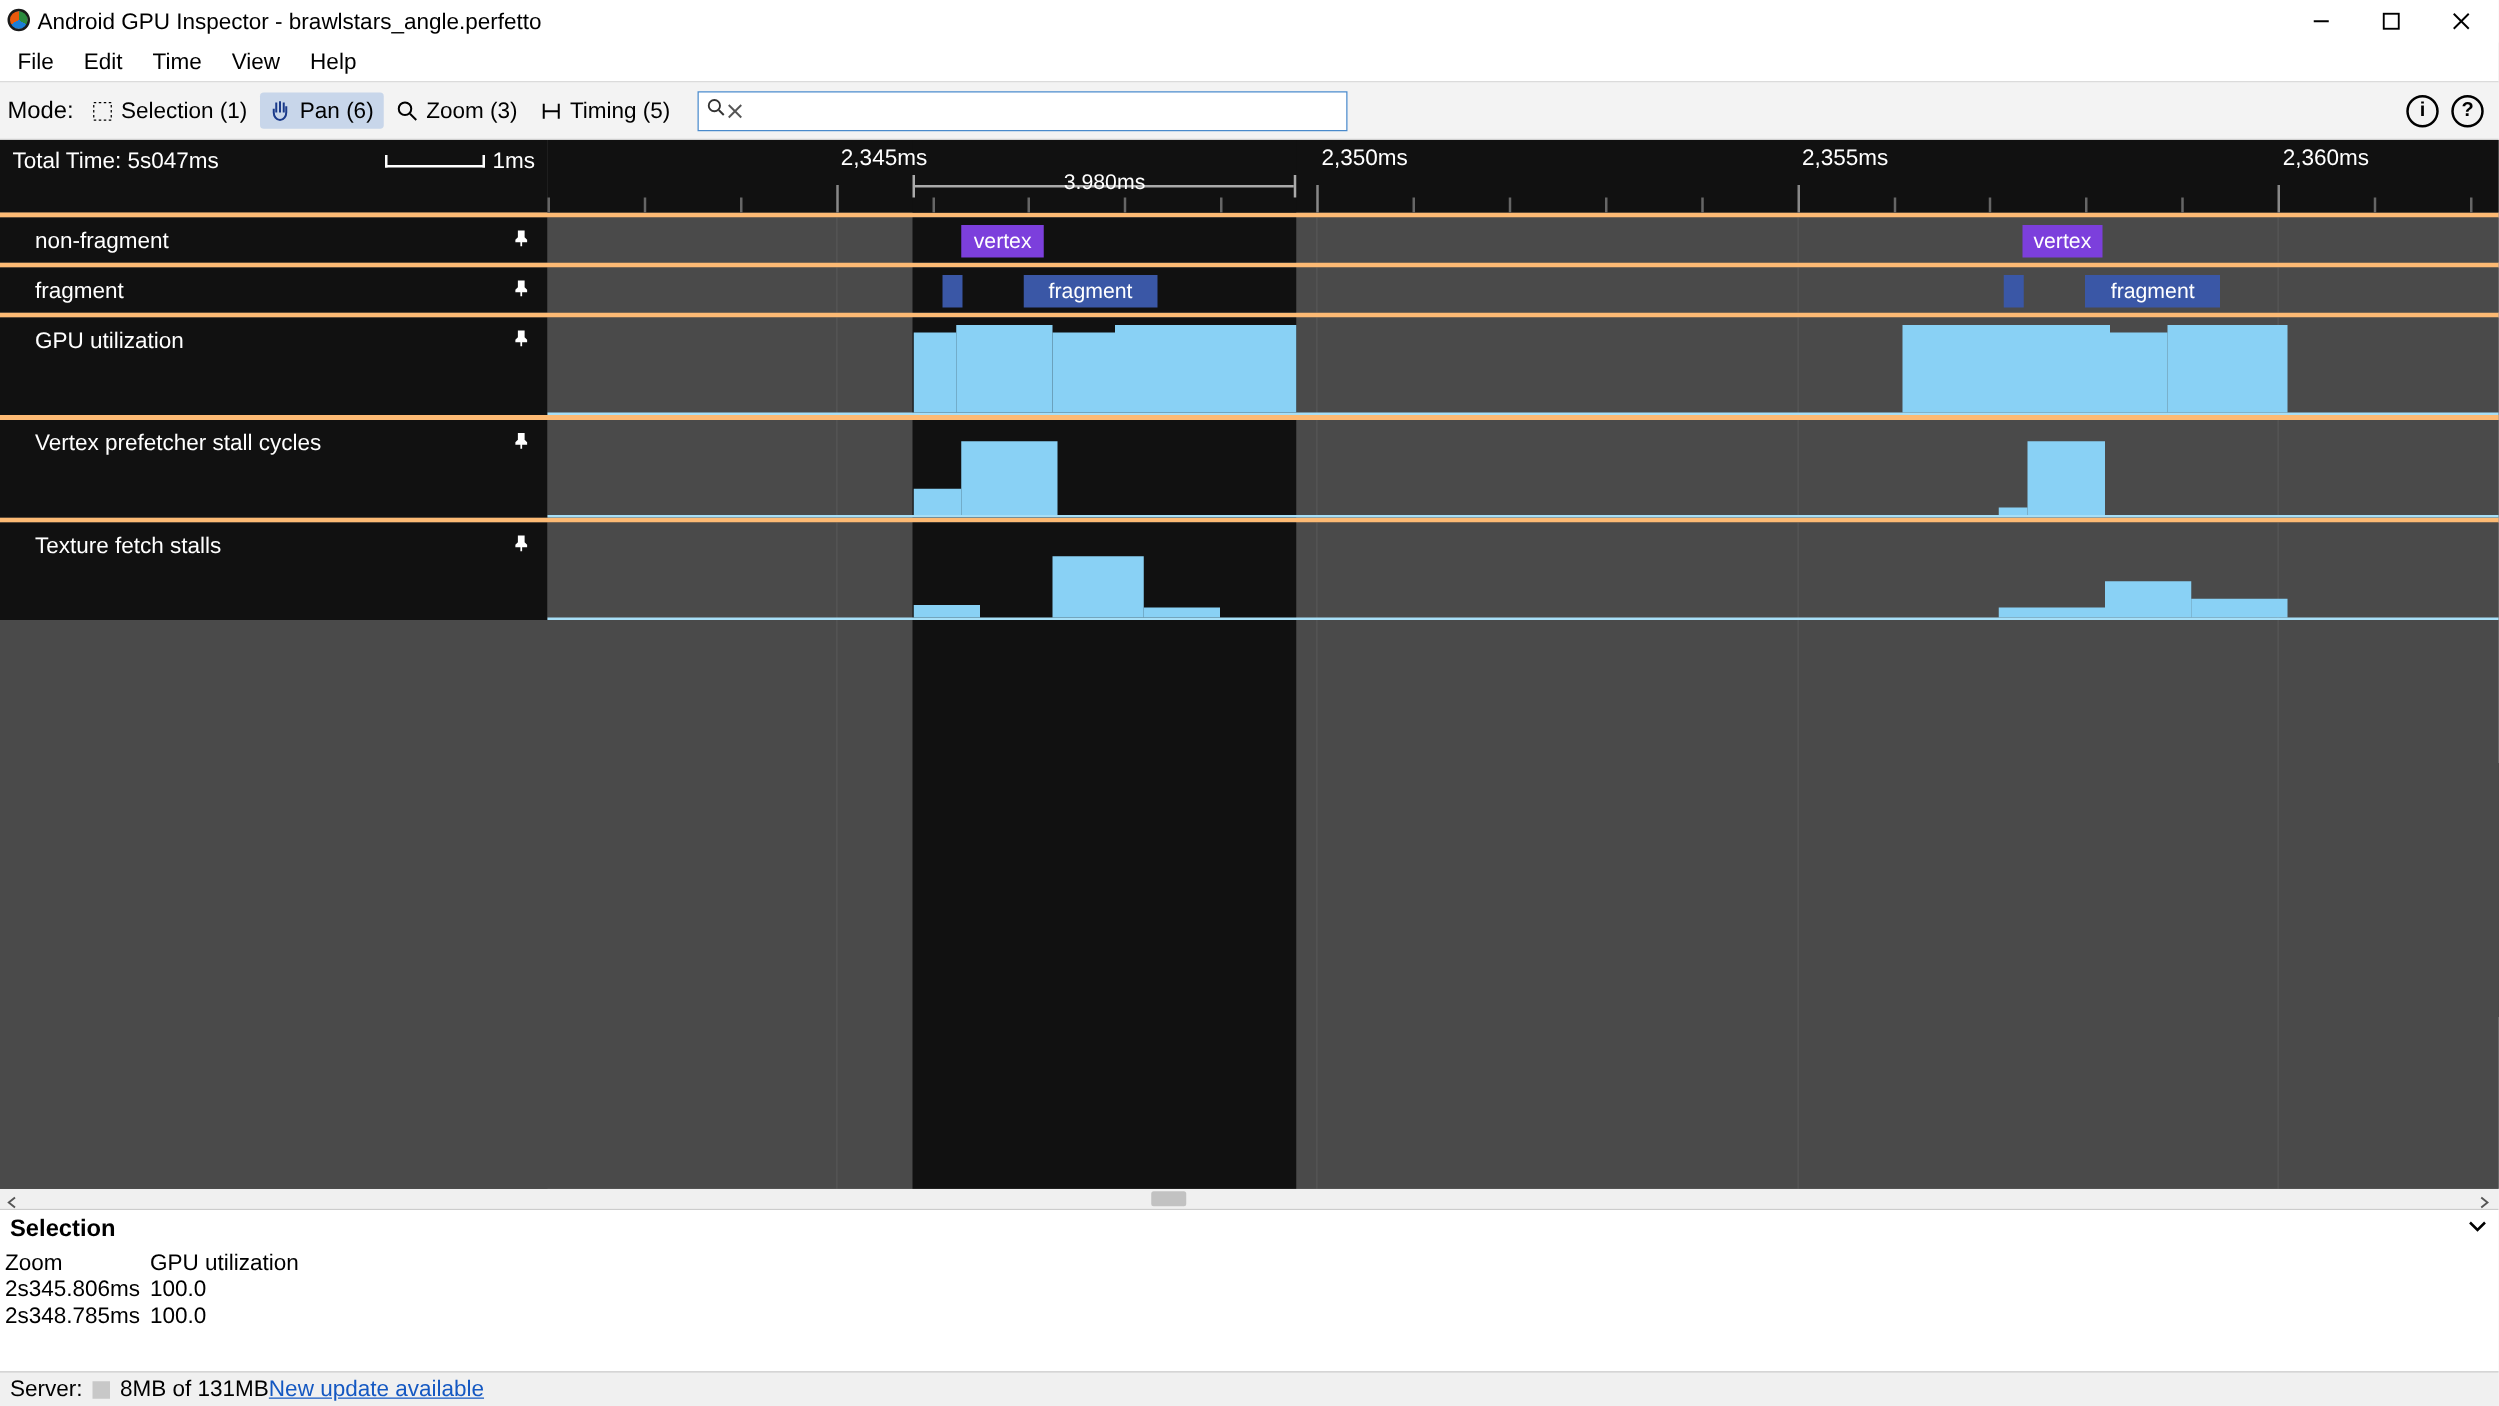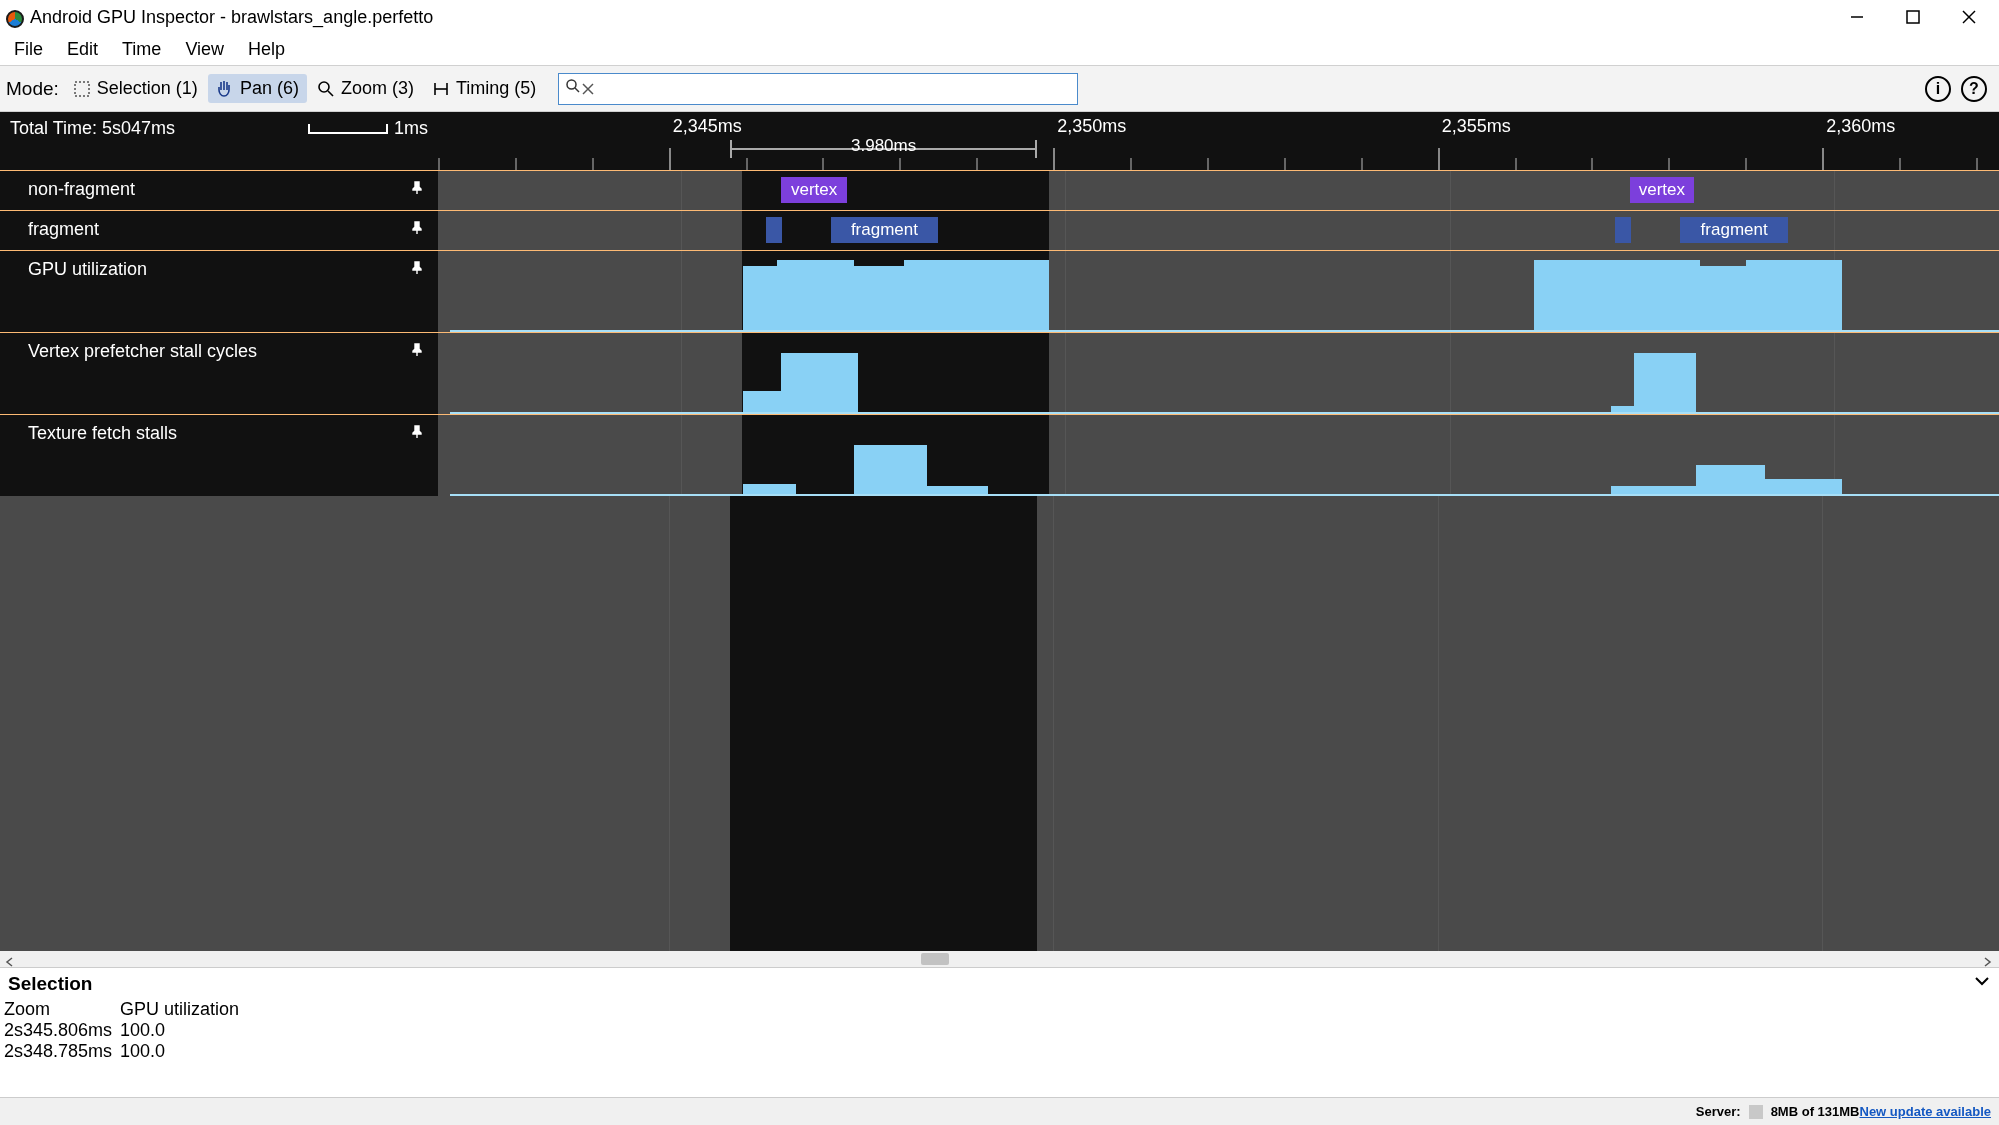--- a/index.html
+++ b/index.html
@@ -1,18 +1,18 @@
 <!DOCTYPE html>
 <html><head>
 <meta charset="utf-8">
 <style>
   * { box-sizing: border-box; margin: 0; padding: 0; }
   html, body { width: 1999px; height: 1125px; font-family: "Segoe UI", Arial, sans-serif; font-size: 18px; overflow: hidden; background:#fff; color:#000; }
   .titlebar { height: 34px; display:flex; align-items:center; justify-content:space-between; padding:0 6px 0 6px; background:#fff; }
-  .titlebar-left { display:flex; align-items:flex-end; gap:6px; }
+  .titlebar-left { display:flex; align-items:flex-start; gap:6px; }
   .app-icon { width:18px; height:18px; border-radius:50%; background: conic-gradient(#2b8a3e 0 120deg,#1c7ed6 120deg 240deg,#e8590c 240deg 360deg); border:2px solid #1a1a1a; }
   .titlebar-title { font-size:18px; }
   .win-controls { display:flex; gap:28px; align-items:center; padding-right:10px; }
   .win-btn { width:28px; height:28px; display:flex; align-items:center; justify-content:center; }
   .win-btn svg { stroke:#000; stroke-width:1.5; fill:none; }
 
   .menubar { height:32px; display:flex; align-items:center; gap:4px; padding-left:4px; border-bottom:1px solid #d0d0d0; }
   .menubar .menu-item { padding:4px 10px; font-size:18px; }
 
   .toolbar { height:46px; display:flex; align-items:center; gap:4px; padding:0 6px; border-bottom:1px solid #d0d0d0; background:#f3f3f3; }
@@ -36,21 +36,21 @@
   .ruler-right { flex:1; position:relative; background:#111; }
   .tick { position:absolute; top:0; height:100%; }
   .tick.major::before { content:""; position:absolute; top:36px; width:2px; height:22px; background:#888; }
   .tick.minor::before { content:""; position:absolute; top:46px; width:2px; height:12px; background:#666; }
   .tick-label { position:absolute; top:4px; left:4px; font-size:18px; white-space:nowrap; }
   .zoom-span { position:absolute; top:28px; height:18px; border-left:2px solid #aaa; border-right:2px solid #aaa; }
   .zoom-span::before { content:""; position:absolute; left:0; right:0; top:8px; border-top:2px solid #aaa; }
   .zoom-span-label { position:absolute; top:24px; left:50%; transform:translateX(-50%); font-size:17px; }
 
   .tracks { flex:0 0 auto; }
-  .track { display:flex; height:40px; border-top:1px solid #fdba74;gap:12px; }
+  .track { display:flex; height:40px; border-top:4px solid #fdba74; }
   .track.tall { height:82px; }
   .track-label { width:438px; background:#111; display:flex; align-items:flex-start; justify-content:space-between; padding:8px 14px 0 28px; font-size:18px; }
   .pin { width:14px; height:14px; }
   .track-body { flex:1; position:relative; background:#4a4a4a; }
 
   .selband { position:absolute; top:0; bottom:0; background:#111; }
   .gridv { position:absolute; top:0; bottom:0; width:1px; background:rgba(255,255,255,0.07); }
 
   .seg { position:absolute; height:26px; display:flex; align-items:center; justify-content:center; font-size:17px; color:#fff; }
   .seg.vertex { background:#7c3fdc; top:6px;margin-left:20px; }
@@ -70,21 +70,21 @@
   .hscroll-track { flex:1; position:relative; height:12px; margin:0 6px; }
 
   .selection-panel { height:130px; background:#fff; border-top:1px solid #ccc; overflow:hidden; }
   .sel-header { display:flex; justify-content:space-between; align-items:center; padding:4px 8px; font-weight:600; font-size:19px; }
   .sel-table { display:flex; flex-direction:column; padding-left:4px; }
   .sel-thead, .sel-trow { display:flex; font-size:18px; }
   .sel-thead { font-weight:400; }
   .sel-col-time { width:116px; }
   .sel-col-val { }
 
-  .statusbar { height:28px; background:#f0f0f0; border-top:1px solid #ccc; display:flex; align-items:center; padding:0 8px; font-size:13px; justify-content:flex-end;font-weight:bold; }
+  .statusbar { height:28px; background:#f0f0f0; border-top:1px solid #ccc; display:flex; align-items:center; padding:0 8px; font-size:18px; justify-content:flex-start; }
   .statusbar .srv { display:flex; align-items:center; gap:8px; }
   .mem-sw { width:14px; height:14px; background:#c8c8c8; }
   .update-link { color:#1458c2; text-decoration:underline; }
 
   
 </style>
 </head>
 <body>
 
 <div class="titlebar">

